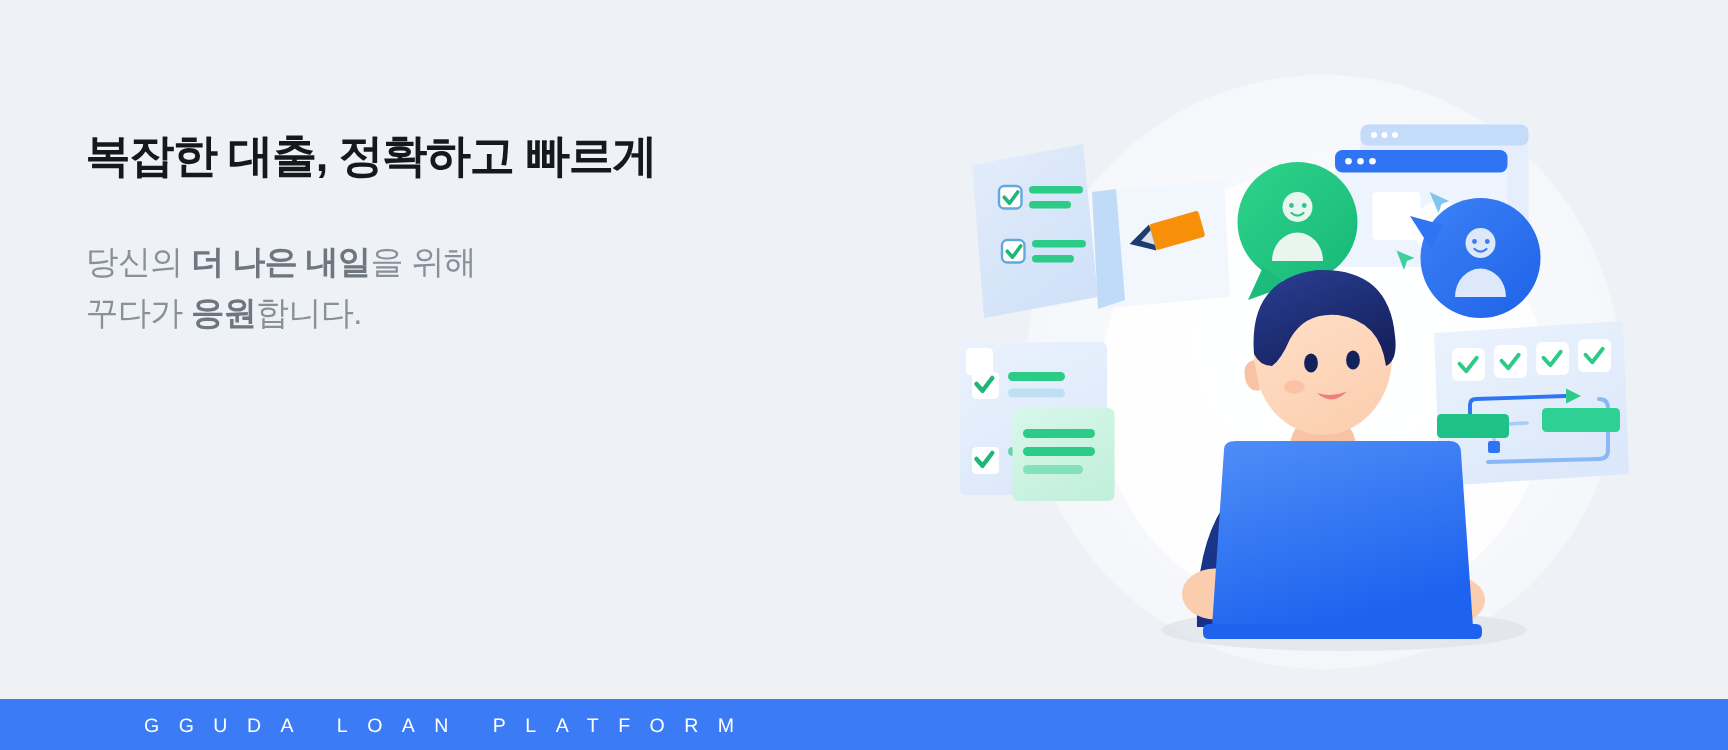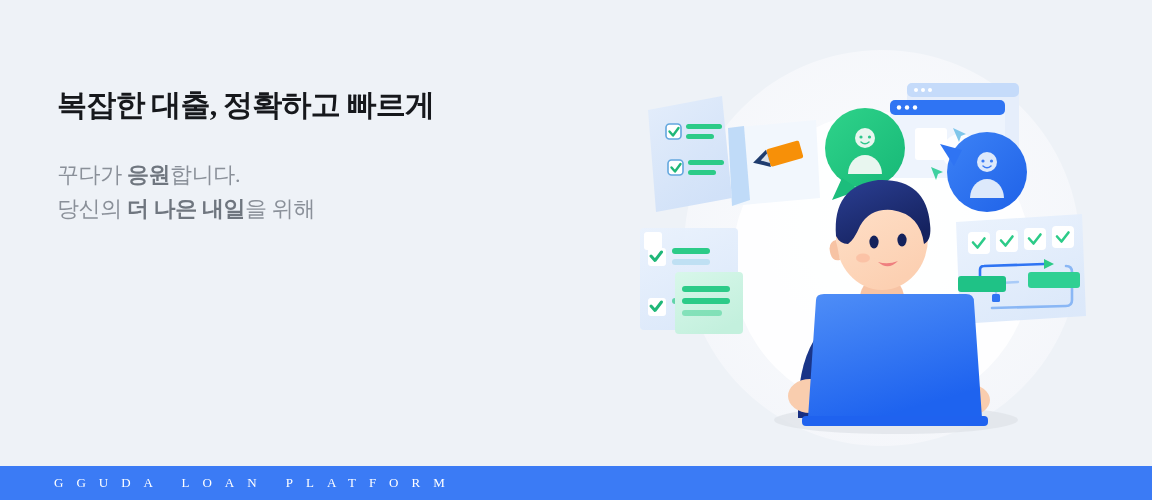--- a/index.html
+++ b/index.html
@@ -12,21 +12,20 @@
     overflow: hidden;
     background: #eef2f7;
     font-family: "Liberation Sans", "DejaVu Sans", sans-serif;
   }
   .hero {
     position: relative;
     width: 1152px;
     height: 500px;
     background: #eef2f7;
     overflow: hidden;
-    font-family: Liberation Serif, serif;
   }
 
   
   .copy {
     position: absolute;
     left: 57px;
     top: 86px;
     width: 560px;
     z-index: 5;
   }
@@ -77,21 +76,21 @@
     left: 0;
     bottom: 0;
     width: 1152px;
     height: 34px;
     background: #3b7bf5;
     display: flex;
     align-items: center;
     z-index: 10;
   }
   .banner-text {
-    padding-left: 54px;
+    padding-left: 96px;
     color: #ffffff;
     font-size: 13px;
     font-weight: 500;
     letter-spacing: 13px;
     white-space: nowrap;
   }
 
   
   .art {
     position: absolute;
@@ -273,22 +272,22 @@
         <ellipse cx="348" cy="400" rx="22" ry="16" fill="#f9cdae"></ellipse>
         <path d="M196 282 Q196 276 204 276 L346 276 Q354 276 354 284 L362 400 L188 400 Z" transform="translate(0,18)" fill="url(#gLaptop)"></path>
         <path d="M186 416 L364 416 Q368 416 368 420 L368 422 Q368 426 364 426 L186 426 Q182 426 182 422 L182 420 Q182 416 186 416 Z" fill="#1f62ef"></path>
       </g>
     </svg>
   </div>
 
   <div class="copy">
     <p class="tagline">복잡한 대출, 정확하고 빠르게</p>
     <div class="sub">
+      <span class="line"><span>당신의 </span><b>더 나은 내일</b><span>을 위해</span></span>
       <span class="line"><span>꾸다가 </span><b>응원</b><span>합니다.</span></span>
-      <span class="line"><span>당신의 </span><b>더 나은 내일</b><span>을 위해</span></span>
     </div>
   </div>
 
   <div class="banner">
     <span class="banner-text">GGUDA LOAN PLATFORM</span>
   </div>
 
 </div>
 
 </body></html>

